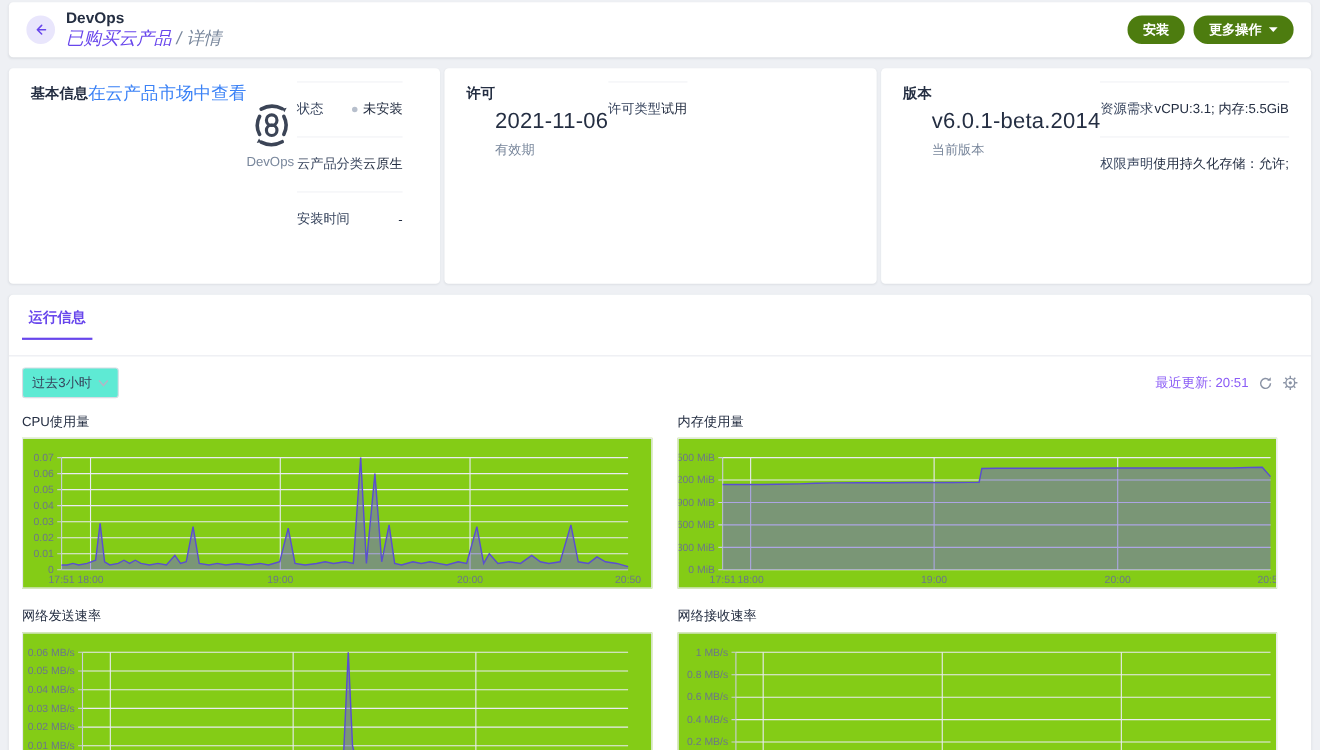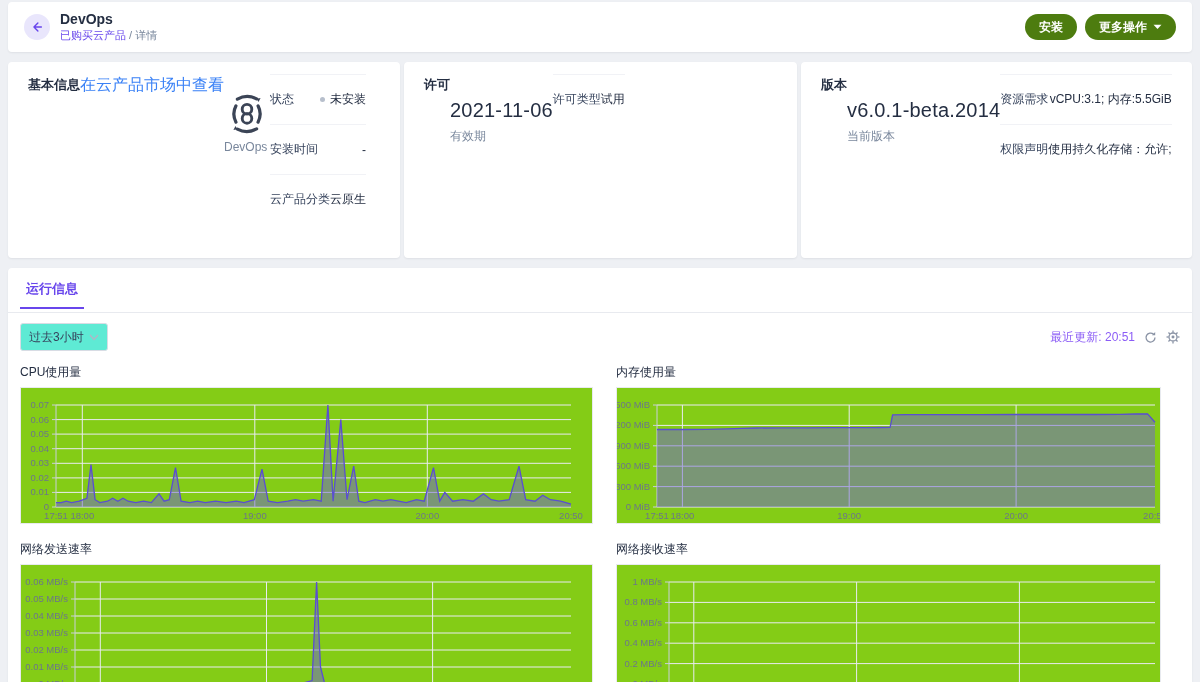--- a/index.html
+++ b/index.html
@@ -11,21 +11,21 @@
     padding:2px 8px 0;
   }
   .card { background:#fff; border-radius:4px; box-shadow:0 1px 2px rgba(36,46,66,.08); }
 
   
   .page-header { height:50px; display:flex; align-items:center; justify-content:space-between; padding:0 16px; margin-bottom:10px; }
   .header-left { display:flex; align-items:center; gap:10px; }
   .back-btn { width:26px; height:26px; border-radius:50%; background:#e9e6fc; display:flex; align-items:center; justify-content:center; cursor:pointer; flex:0 0 auto; }
   .title-block { line-height:1.25; }
   .page-title { font-size:14px; font-weight:bold; color:#242e42; }
-  .breadcrumb { font-size:11px; }
+  .breadcrumb { font-size:16px;font-style:italic; }
   .breadcrumb .bc-link { color:#6846ec; cursor:pointer; }
   .breadcrumb .bc-rest { color:#79879c; }
   .header-actions { display:flex; gap:8px; }
   .btn { background:#4d7c0f; color:#fff; border:none; font-size:12px; font-weight:bold; height:26px; padding:0 14px; border-radius:14px; display:flex; align-items:center; gap:6px; cursor:pointer; font-family:inherit; }
 
   
   .cards-row { display:grid; grid-template-columns:392px 393px 391px; gap:4px; }
   .info-card { height:196px; padding:12px 20px 10px; display:flex; flex-direction:row; }
   .card-head { display:flex; justify-content:space-between; align-items:center; height:22px; }
   .card-title { font-size:13px; font-weight:bold; }
@@ -35,21 +35,21 @@
   .hero-cap { font-size:12px; color:#79879c; margin-top:6px; }
   .logo-cap { font-size:12px; color:#79879c; margin-top:3px; text-align:center; }
   .kv-rows { }
   .kv-row { display:flex; justify-content:space-between; align-items:center; border-top:1px solid #f1f2f6; padding:16px 0; font-size:12px; min-height:26px; }
   .kv-label { color:#36435c; }
   .kv-value { color:#242e42; display:flex; align-items:center; gap:5px; }
   .status-dot { width:5px; height:5px; border-radius:50%; background:#b7bfcc; display:inline-block; }
 
   
   .monitor-card { margin-top:10px; height:500px; padding:0; }
-  .tabs { border-bottom:1px solid #e8eaef; padding:10px 12px 4px; }
+  .tabs { border-bottom:1px solid #e8eaef; padding:10px 12px 15px; }
   .tab { display:inline-block; font-size:13px; font-weight:bold; color:#6846ec; padding:2px 6px 9px; border-bottom:2px solid #6846ec; margin-bottom:-1px; cursor:pointer; }
   .toolbar { display:flex; justify-content:space-between; align-items:center; padding:10px 12px 0; }
   .select { width:88px; height:28px; border:1px solid #d8dce4; border-radius:3px; display:flex; align-items:center; justify-content:space-between; padding:0 8px; font-size:12px; color:#36435c; cursor:pointer; background:#5eead4; }
   .toolbar-right { display:flex; align-items:center; gap:9px; }
   .update-label { font-size:12px; color:#8b5cf6; }
   .icon-btn { display:flex; align-items:center; cursor:pointer; }
 
   .charts-grid { display:grid; grid-template-columns:573px 545px; column-gap:23px; row-gap:4px; padding:0 0 0 12px; }
   .chart-title { font-size:12px; color:#242e42; margin:13px 0 6px; }
   .chart-box { border:1px solid #e8eaef; background:#84cc16; height:137px; }
@@ -110,26 +110,26 @@
     </div>
     <div class="kv-rows">
       <div class="kv-row">
         <span class="kv-label">状态</span>
         <span class="kv-value">
             <span class="status-dot"></span>
             <span>未安装</span>
           </span>
       </div>
       <div class="kv-row">
+        <span class="kv-label">云产品分类</span>
+        <span class="kv-value">云原生</span>
+      </div>
+      <div class="kv-row">
         <span class="kv-label">安装时间</span>
         <span class="kv-value">-</span>
-      </div>
-      <div class="kv-row">
-        <span class="kv-label">云产品分类</span>
-        <span class="kv-value">云原生</span>
       </div>
     </div>
   </div>
 
   <div class="card info-card">
     <div class="card-head">
       <span class="card-title">许可</span>
     </div>
     <div class="hero">
       <div class="hero-big">2021-11-06</div>

